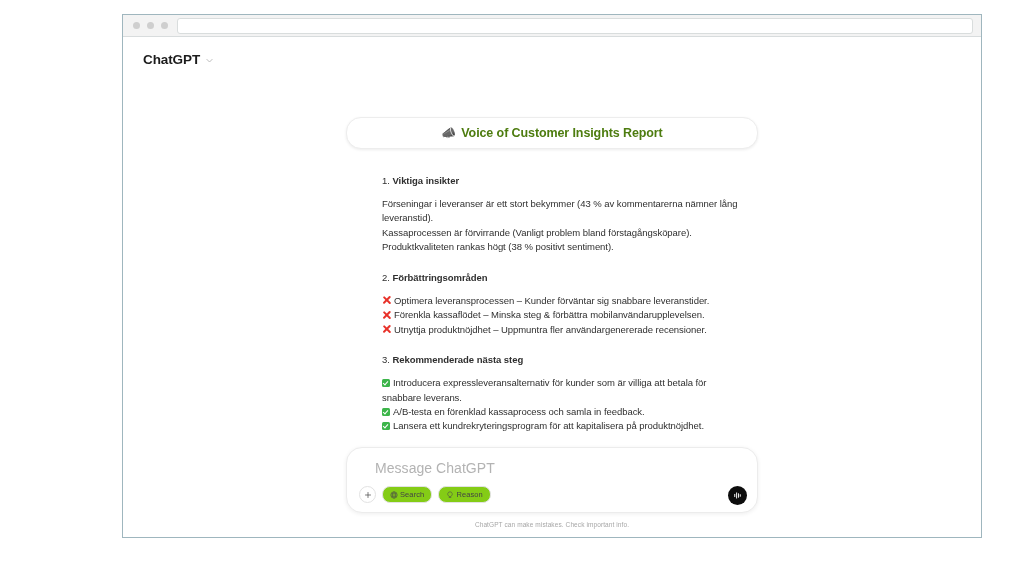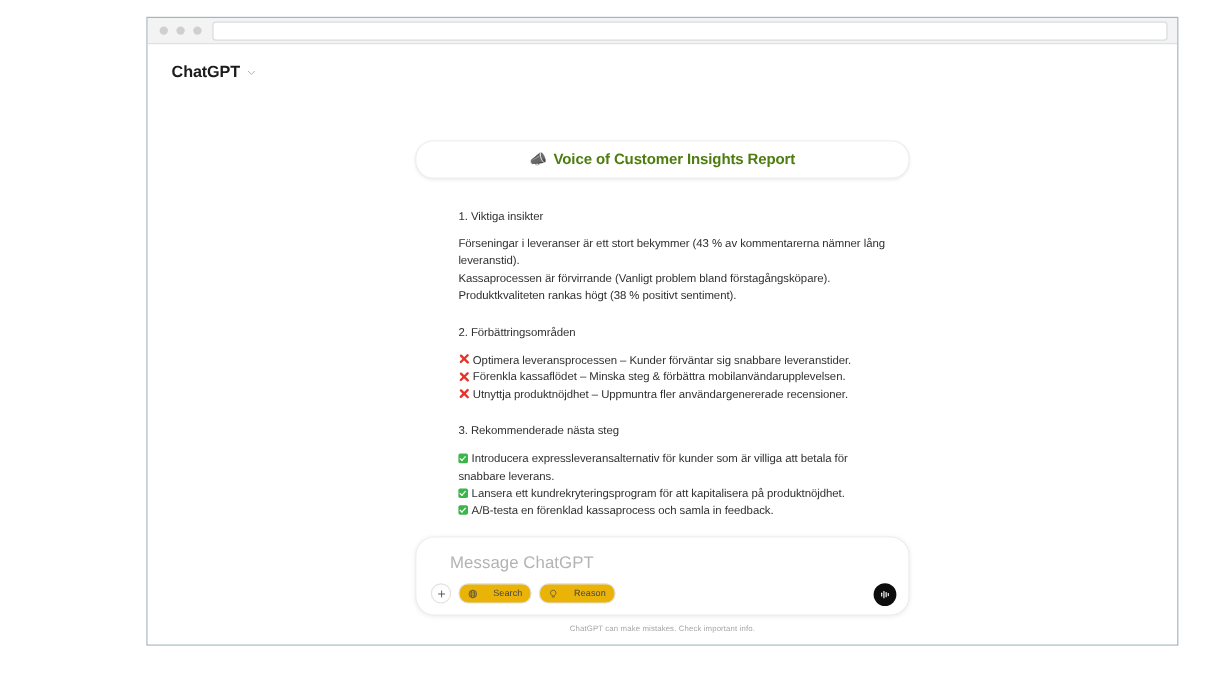--- a/index.html
+++ b/index.html
@@ -153,21 +153,21 @@
     padding-left: 36px;
     padding-right: 6px;
   }
 
   .sec-head {
     font-size: 9.5px;
     color: #2f2f2f;
     margin: 0 0 11px 0;
     letter-spacing: -0.05px;
   }
-  .sec-head b { font-weight: normal; }
+  .sec-head b { font-weight: bold; }
 
   .sec-body {
     font-size: 9.5px;
     color: #2f2f2f;
     line-height: 1.52;
     margin: 0 4px 17px 0;
     letter-spacing: -0.05px;
   }
 
   .line { display: block; }
@@ -248,23 +248,23 @@
     align-items: center;
     gap: 6px;
   }
 
   .pill {
     height: 15px;
     border: 1px solid #e2e2e2;
     border-radius: 8px;
     display: flex;
     align-items: center;
-    gap: 13px;
+    gap: 2px;
     padding: 0 7px;
-    background: #eab308;
+    background: #84cc16;
     cursor: pointer;
   }
   .pill-label {
     font-size: 7.5px;
     color: #444444;
     letter-spacing: 0.1px;
   }
   .icon-btn-round {
     width: 15px;
     height: 15px;
@@ -362,22 +362,22 @@
               <span class="line"><span class="xmark"></span><span>Förenkla kassaflödet – Minska steg &amp; förbättra mobilanvändarupplevelsen.</span></span>
               <span class="line"><span class="xmark"></span><span>Utnyttja produktnöjdhet – Uppmuntra fler användargenererade recensioner.</span></span>
             </div>
 
             <div class="sec-head">
               <span>3.</span>
               <b>Rekommenderade nästa steg</b>
             </div>
             <div class="sec-body">
               <span class="line"><span class="chk"></span><span>Introducera expressleveransalternativ för kunder som är villiga att betala för snabbare leverans.</span></span>
+              <span class="line"><span class="chk"></span><span>A/B-testa en förenklad kassaprocess och samla in feedback.</span></span>
               <span class="line"><span class="chk"></span><span>Lansera ett kundrekryteringsprogram för att kapitalisera på produktnöjdhet.</span></span>
-              <span class="line"><span class="chk"></span><span>A/B-testa en förenklad kassaprocess och samla in feedback.</span></span>
             </div>
 
           </div>
         </div>
 
         <div class="composer">
           <div class="composer-placeholder">Message ChatGPT</div>
 
           <div class="composer-tools">
             <div class="icon-btn-round">

